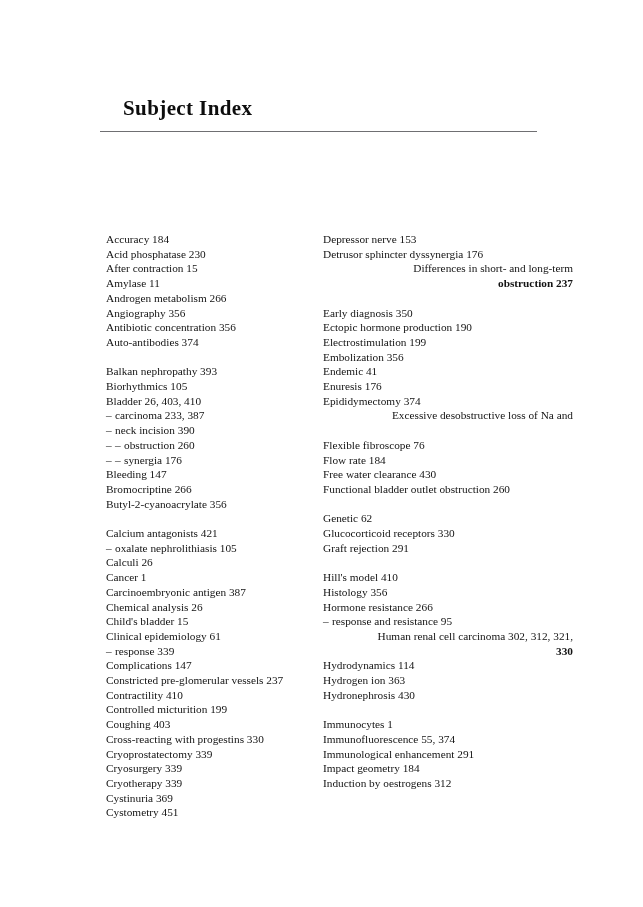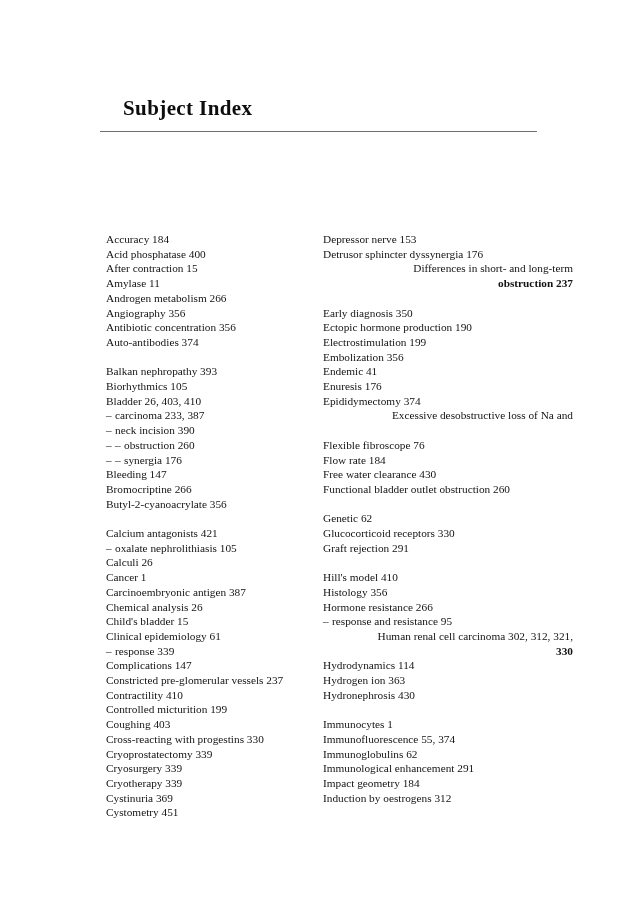--- a/index.html
+++ b/index.html
@@ -90,21 +90,21 @@
 <div class="page">
 
   <div class="page-title">Subject Index</div>
 
   <div class="header-rule"></div>
 
   <div class="columns">
     <div class="column column-left" id="col-left">
         <div class="group">
           <div class="entry"><span>Accuracy  184</span></div>
-          <div class="entry"><span>Acid phosphatase  400</span></div>
+          <div class="entry"><span>Acid phosphatase  230</span></div>
           <div class="entry"><span>After contraction  15</span></div>
           <div class="entry"><span>Amylase  11</span></div>
           <div class="entry"><span>Androgen metabolism  266</span></div>
           <div class="entry"><span>Angiography  356</span></div>
           <div class="entry"><span>Antibiotic concentration  356</span></div>
           <div class="entry"><span>Auto-antibodies  374</span></div>
         </div>
         <div class="group">
           <div class="entry"><span>Balkan nephropathy  393</span></div>
           <div class="entry"><span>Biorhythmics  105</span></div>
@@ -173,21 +173,20 @@
           <div class="entry"><span>Hormone resistance  266</span></div>
           <div class="entry sub"><span class="dash">–</span><span>response and resistance  95</span></div>
           <div class="entry wrap"><span>Human renal cell carcinoma  302, 312, 321,</span><span class="cont">330</span></div>
           <div class="entry"><span>Hydrodynamics  114</span></div>
           <div class="entry"><span>Hydrogen ion  363</span></div>
           <div class="entry"><span>Hydronephrosis  430</span></div>
         </div>
         <div class="group">
           <div class="entry"><span>Immunocytes  1</span></div>
           <div class="entry"><span>Immunofluorescence  55, 374</span></div>
-          <div class="entry"><span>Immunoglobulins  62</span></div>
           <div class="entry"><span>Immunological enhancement  291</span></div>
           <div class="entry"><span>Impact geometry  184</span></div>
           <div class="entry"><span>Induction by oestrogens  312</span></div>
         </div>
       </div>
   </div>
 
 </div>
 
 </body></html>

